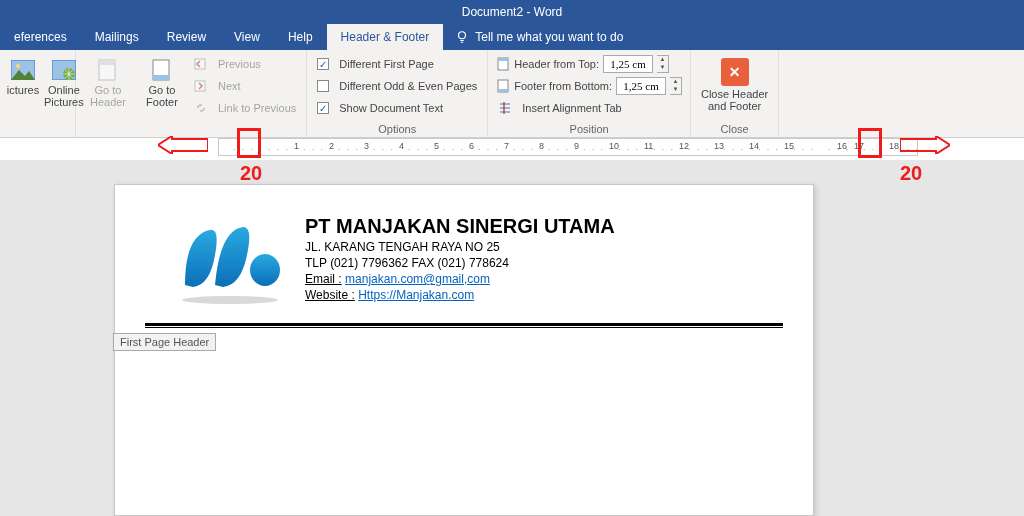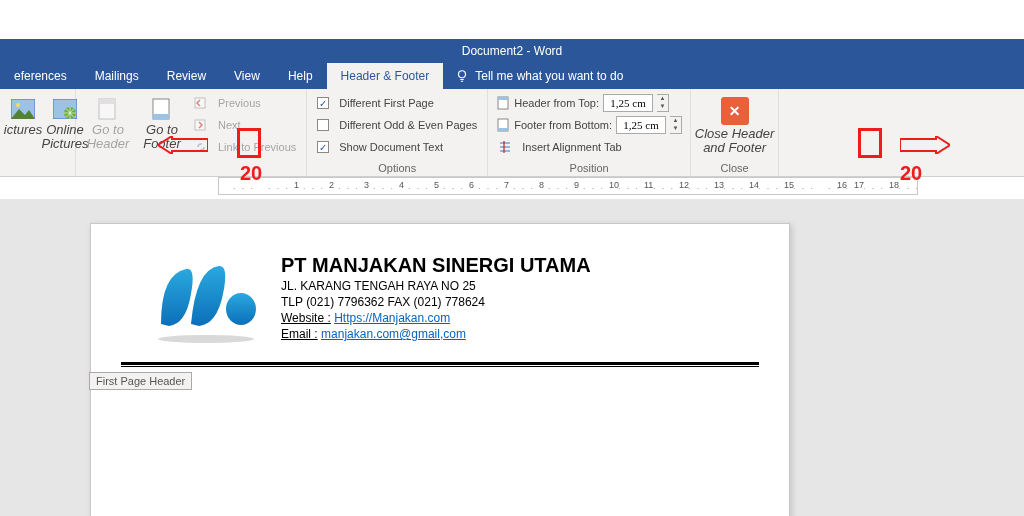--- a/index.html
+++ b/index.html
@@ -1,45 +1,45 @@
 <!DOCTYPE html>
 <html><head>
 <meta charset="utf-8">
 <style>
   * { box-sizing: border-box; margin: 0; padding: 0; font-family: "Segoe UI", Tahoma, sans-serif; }
   body { background: #fff; width: 1024px; height: 516px; overflow: hidden; position: relative; }
-  .titlebar { background: #2b579a; color: #fff; height: 24px; display: flex; align-items: center; justify-content: center; font-size: 12px; margin-top: 39px; }
+  .titlebar { background: #2b579a; color: #fff; height: 24px; display: flex; align-items: center; justify-content: center; font-size: 12px; }
   .tabbar { background: #2b579a; color: #fff; height: 26px; display: flex; align-items: stretch; font-size: 12px; }
   .tab { padding: 0 14px; display: flex; align-items: center; cursor: pointer; }
   .tab.active { background: #f3f2f1; color: #2b579a; }
   .tell-me { display: flex; align-items: center; padding-left: 12px; gap: 6px; font-size: 12px; color: #fff; }
   .ribbon { background: #f3f2f1; border-bottom: 1px solid #d0cfce; height: 88px; display: flex; font-size: 11px; color: #444; }
   .group { border-right: 1px solid #e1dfdd; padding: 4px 8px 2px 8px; display: flex; flex-direction: column; justify-content: space-between; }
   .group-body { display: flex; gap: 6px; flex: 1; }
   .group-label { text-align: center; font-size: 11px; color: #666; padding-top: 2px; }
   .big-btn { display: flex; flex-direction: column; align-items: center; justify-content: flex-start; width: 48px; padding-top: 4px; gap: 2px; cursor: pointer; }
   .big-btn.disabled { opacity: .45; cursor: default; }
-  .big-btn-label { font-size: 13px; text-align: center; line-height: 1.1; font-style: italic; }
+  .big-btn-label { font-size: 11px; text-align: center; line-height: 1.1; }
   .icon-box { width: 32px; height: 24px; display: flex; align-items: center; justify-content: center; }
   .stack { display: flex; flex-direction: column; gap: 2px; }
   .row-item { display: flex; align-items: center; gap: 10px; height: 20px; padding: 0 2px; white-space: nowrap; cursor: pointer; }
   .row-item.disabled { opacity: .45; cursor: default; }
   .chk { width: 12px; height: 12px; border: 1px solid #888; display: inline-flex; align-items: center; justify-content: center; font-size: 10px; color: #2b579a; background: #fff; }
   .pos-row { display: flex; align-items: center; gap: 4px; height: 20px; white-space: nowrap; }
   .pos-input { width: 50px; height: 18px; border: 1px solid #aaa; font-size: 11px; text-align: center; background: #fff; font-family: Liberation Serif, serif; }
   .spin { width: 12px; height: 18px; border: 1px solid #aaa; border-left: none; display: flex; flex-direction: column; }
   .spin span { flex: 1; font-size: 6px; text-align: center; line-height: 1; color: #555; }
   .close-btn { width: 28px; height: 28px; background: #e8603c; color: #fff; border-radius: 3px; display: flex; align-items: center; justify-content: center; font-size: 14px; font-weight: bold; margin: 0 auto; }
   .close-group { width: 88px; }
   .ruler-wrap { background: #fff; height: 22px; position: relative; display: flex; align-items:flex-start; padding-left: 218px; }
   .ruler { height: 18px; background: #fff; border: 1px solid #c8c8c8; width: 700px; position: relative; font-size: 9px; color: #555; display: flex; align-items: center; overflow: hidden; }
   .ruler-inner { position: absolute; left: 0; right: 0; top: 0; bottom: 0; display: flex; align-items: center; }
   .tick { position: absolute; top: 2px; font-size: 9px; }
   .workspace { background: #e6e6e6; height: 356px; position: relative; padding-top: 24px; }
-  .page { background: #fff; width: 700px; margin-left: 90px; height: 332px; border: 1px solid #c8c8c8; box-shadow: 2px 2px 6px rgba(0,0,0,.15); position: relative; }
+  .page { background: #fff; width: 700px; margin-left: 114px; height: 332px; border: 1px solid #c8c8c8; box-shadow: 2px 2px 6px rgba(0,0,0,.15); position: relative; }
   .header-area { padding: 30px 60px 10px 60px; display: flex; gap: 20px; }
   .logo { width: 110px; height: 90px; position: relative; }
   .company h1 { font-family: Arial, sans-serif; font-size: 20px; font-weight: bold; }
   .company p { font-size: 12px; margin-top: 2px; }
   .company a { color: #0563c1; text-decoration: underline; }
   .lbl { text-decoration: underline; color: #000; }
   .rule-line { border-top: 3px solid #000; border-bottom: 1px solid #000; height: 5px; margin: 8px 30px 0 30px; }
   .hdr-tag { position: absolute; left: -2px; top: 148px; background: #f3f2f1; border: 1px solid #aaa; font-size: 11px; padding: 2px 6px; color: #555; }
   
   .annot-box { position: absolute; border: 3px solid #ef1c1c; }
@@ -330,26 +330,26 @@
           <path d="M40 70 Q45 15 68 12 Q78 11 72 40 Q66 70 48 72 Z" fill="url(#g1)"></path>
           <ellipse cx="90" cy="55" rx="15" ry="16" fill="url(#g1)"></ellipse>
           <ellipse cx="55" cy="85" rx="48" ry="4" fill="#d9d9d9"></ellipse>
         </svg>
       </div>
       <div class="company">
         <h1>PT MANJAKAN SINERGI UTAMA</h1>
         <p>JL. KARANG TENGAH RAYA NO 25</p>
         <p>TLP (021) 7796362 FAX (021) 778624</p>
         <p>
+          <span class="lbl">Email :</span>
+          <a>manjakan.com@gmail,com</a>
+        </p>
+        <p>
           <span class="lbl">Website :</span>
           <a>Https://Manjakan.com</a>
-        </p>
-        <p>
-          <span class="lbl">Email :</span>
-          <a>manjakan.com@gmail,com</a>
         </p>
       </div>
     </div>
     <div class="rule-line"></div>
     <div class="hdr-tag">First Page Header</div>
   </div>
 </div>
 
 <div class="annot-box" style="left:237px; top:128px; width:24px; height:30px;"></div>
 <div class="annot-box" style="left:858px; top:128px; width:24px; height:30px;"></div>

